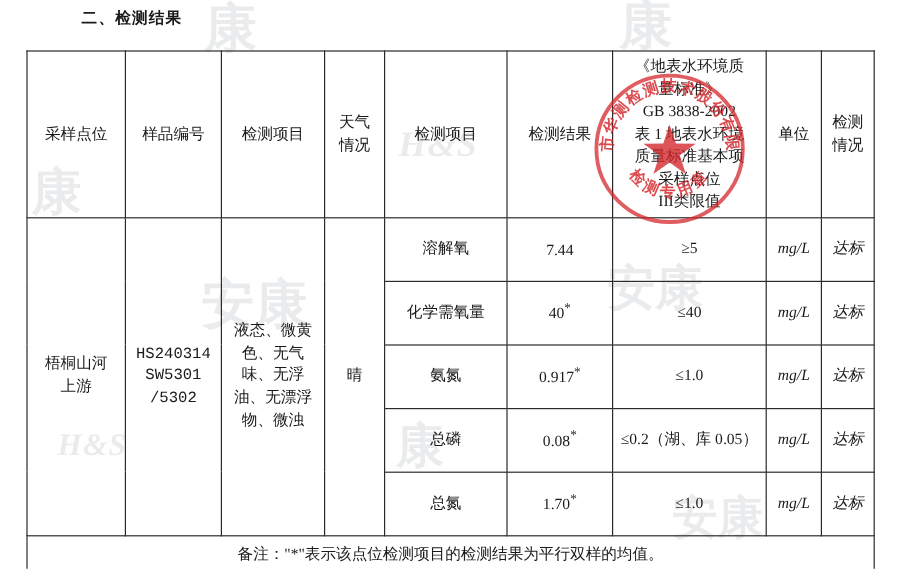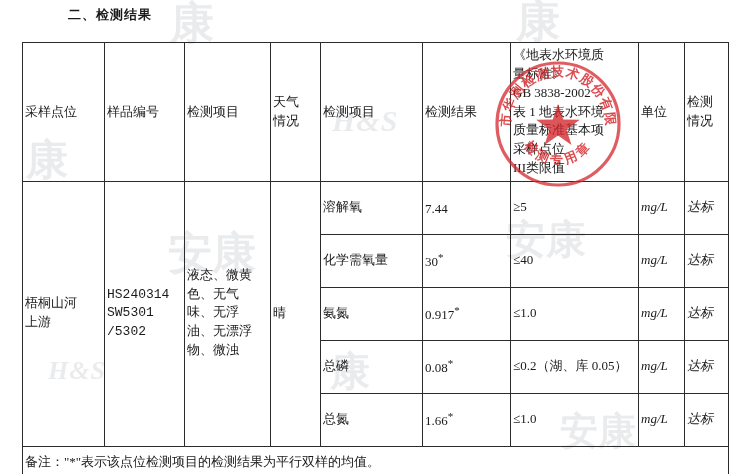--- a/index.html
+++ b/index.html
@@ -45,20 +45,21 @@
     width: 706px;
   }
 
   table.report {
     border-collapse: collapse;
     width: 706px;
     table-layout: fixed;
   }
   table.report td {
     border: 1px solid #2b2b2b;
+    text-align: center;
     vertical-align: middle;
     font-size: 13px;
     line-height: 1.45;
     padding: 3px 2px;
     background: transparent;
   }
   td.head {
     font-size: 13.5px;
     height: 126px;
   }
@@ -188,21 +189,21 @@
         <td rowspan="5">晴</td>
         <td class="item">溶解氧</td>
         <td class="result"><span>7.44</span><span class="sup"></span></td>
         <td class="std">≥5</td>
         <td class="unit">mg/L</td>
         <td class="judge">达标</td>
       </tr>
 
       <tr>
         <td class="item">化学需氧量</td>
-        <td class="result"><span>30</span><span class="sup">*</span></td>
+        <td class="result"><span>40</span><span class="sup">*</span></td>
         <td class="std">≤40</td>
         <td class="unit">mg/L</td>
         <td class="judge">达标</td>
       </tr>
 
       <tr>
         <td class="item">氨氮</td>
         <td class="result"><span>0.917</span><span class="sup">*</span></td>
         <td class="std">≤1.0</td>
         <td class="unit">mg/L</td>
@@ -212,21 +213,21 @@
       <tr>
         <td class="item">总磷</td>
         <td class="result"><span>0.08</span><span class="sup">*</span></td>
         <td class="std">≤0.2（湖、库 0.05）</td>
         <td class="unit">mg/L</td>
         <td class="judge">达标</td>
       </tr>
 
       <tr>
         <td class="item">总氮</td>
-        <td class="result"><span>1.66</span><span class="sup">*</span></td>
+        <td class="result"><span>1.70</span><span class="sup">*</span></td>
         <td class="std">≤1.0</td>
         <td class="unit">mg/L</td>
         <td class="judge">达标</td>
       </tr>
 
       <tr>
         <td class="note" colspan="9">备注："*"表示该点位检测项目的检测结果为平行双样的均值。</td>
       </tr>
     </tbody>
   </table>

